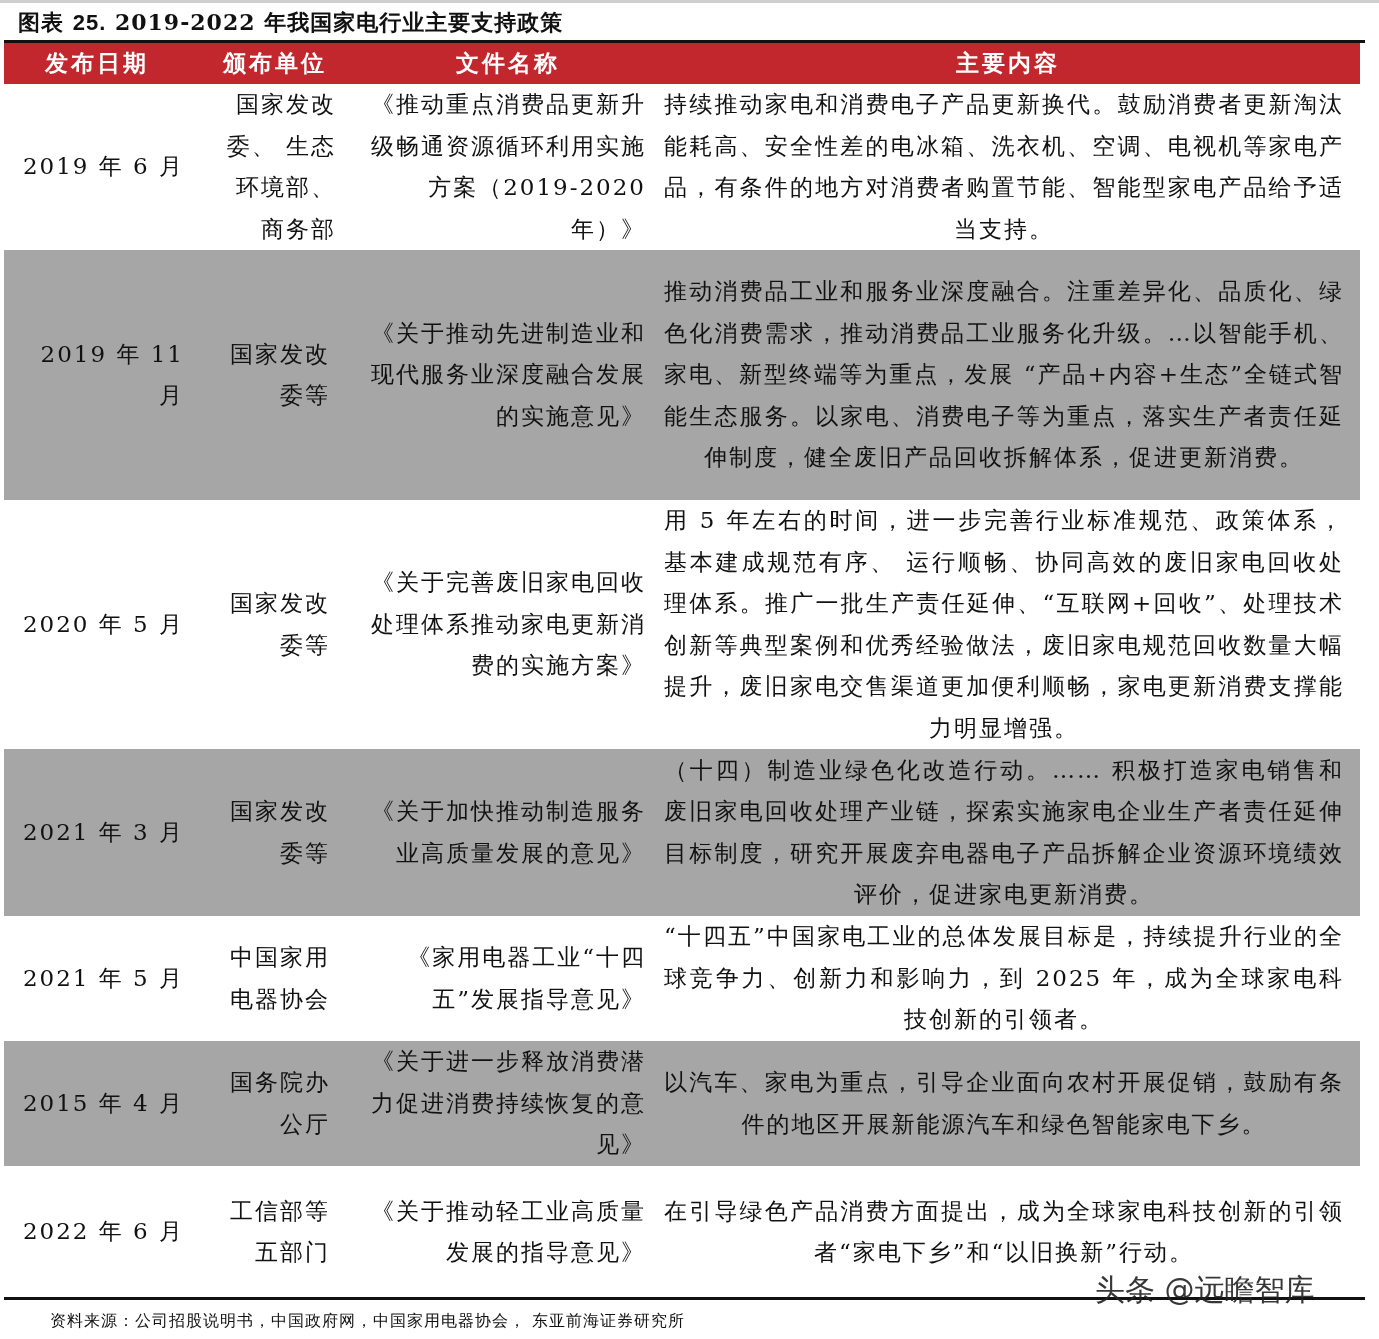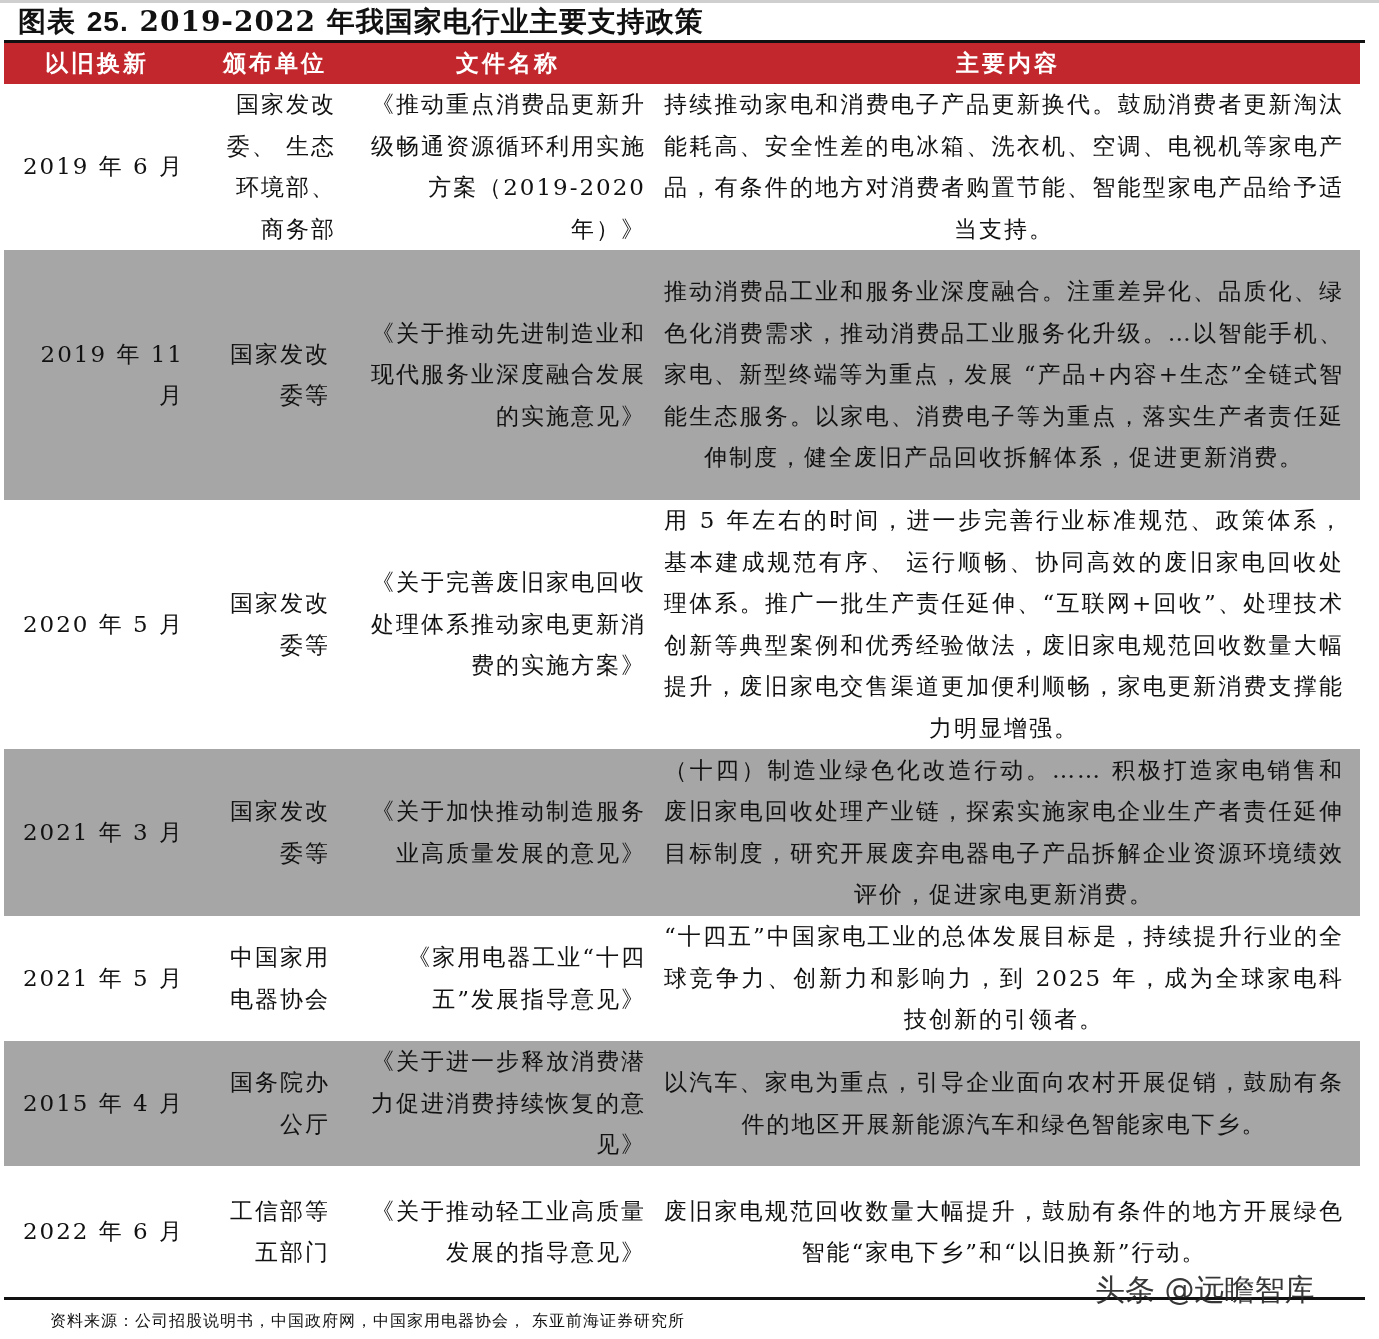--- a/index.html
+++ b/index.html
@@ -7,21 +7,21 @@
     width: 1379px; height: 1339px; position: relative; overflow: hidden;
     font-family: "DejaVu Serif", "Liberation Serif", serif;
     color: #111111;
   }
   .top-line {
     position: absolute; left: 0; top: 0; width: 1379px; height: 3px;
     background: #cfcfcf;
   }
   .title {
     position: absolute; left: 18px; top: 6px; height: 32px;
-    font-size: 28px; font-weight: bold; line-height: 32px; letter-spacing: 1px;
+    font-size: 22px; font-weight: bold; line-height: 32px; letter-spacing: 1px;
     white-space: nowrap;
   }
   .title .num { font-family: "Liberation Sans", sans-serif; font-weight: bold; }
   .rule-top {
     position: absolute; left: 4px; top: 40px; width: 1361px; height: 3px; background: #111;
   }
   table.policy {
     position: absolute; left: 4px; top: 43px; width: 1356px;
     border-collapse: collapse; table-layout: fixed;
   }
@@ -64,21 +64,21 @@
 
 <table class="policy">
   <colgroup>
     <col style="width:186px">
     <col style="width:170px">
     <col style="width:296px">
     <col style="width:704px">
   </colgroup>
   <thead>
     <tr>
-      <th>以旧换新</th>
+      <th>发布日期</th>
       <th>颁布单位</th>
       <th>文件名称</th>
       <th>主要内容</th>
     </tr>
   </thead>
   <tbody>
     <tr class="white" style="height:166px">
       <td>2019 年 6 月</td>
       <td style="padding:0 24px">国家发改委、 生态环境部、商务部</td>
       <td style="padding:0 10px">《推动重点消费品更新升级畅通资源循环利用实施方案（2019-2020 年）》</td>
@@ -111,21 +111,21 @@
     <tr class="gray" style="height:125px">
       <td>2015 年 4 月</td>
       <td style="padding:0 30px">国务院办公厅</td>
       <td style="padding:0 10px">《关于进一步释放消费潜力促进消费持续恢复的意见》</td>
       <td class="content">以汽车、家电为重点，引导企业面向农村开展促销，鼓励有条件的地区开展新能源汽车和绿色智能家电下乡。</td>
     </tr>
     <tr class="white" style="height:132px">
       <td>2022 年 6 月</td>
       <td style="padding:0 30px">工信部等五部门</td>
       <td style="padding:0 10px">《关于推动轻工业高质量发展的指导意见》</td>
-      <td class="content">废旧家电规范回收数量大幅提升，鼓励有条件的地方开展绿色智能“家电下乡”和“以旧换新”行动。</td>
+      <td class="content">在引导绿色产品消费方面提出，成为全球家电科技创新的引领者“家电下乡”和“以旧换新”行动。</td>
     </tr>
   </tbody>
 </table>
 
 <div class="rule-bottom"></div>
 
 <div class="source">资料来源：公司招股说明书，中国政府网，中国家用电器协会， 东亚前海证券研究所</div>
 
 <div class="watermark">头条 @远瞻智库</div>
 

